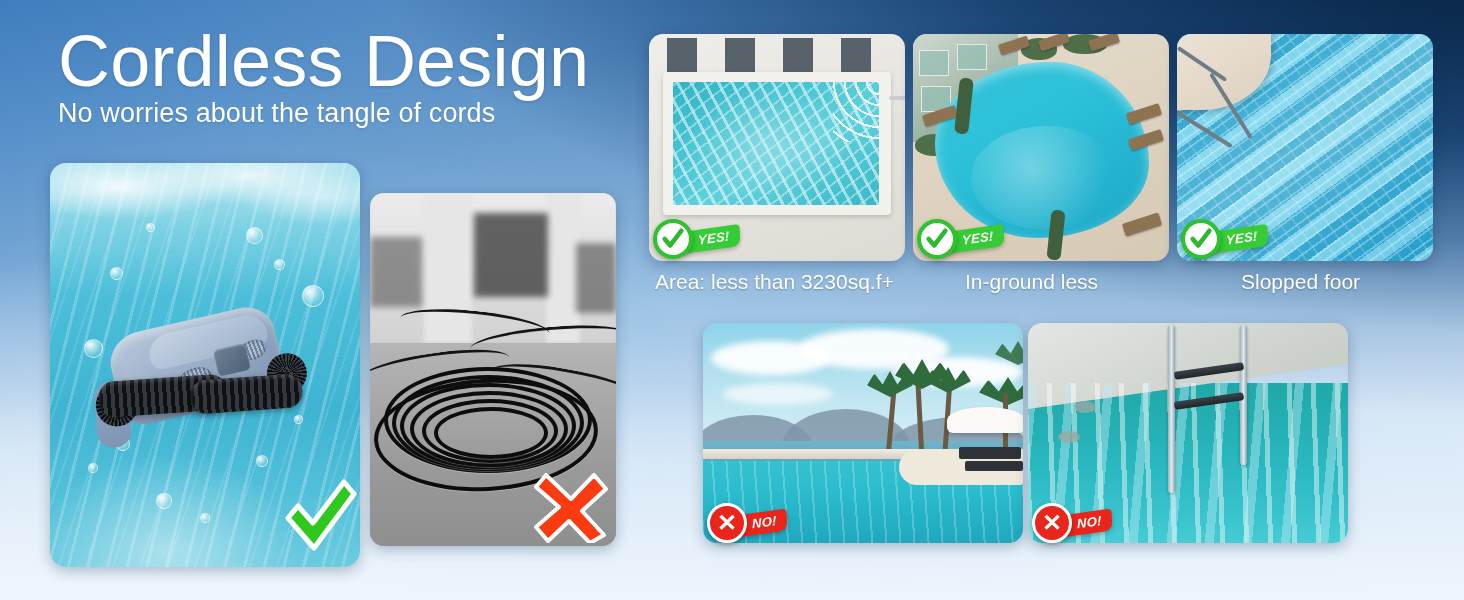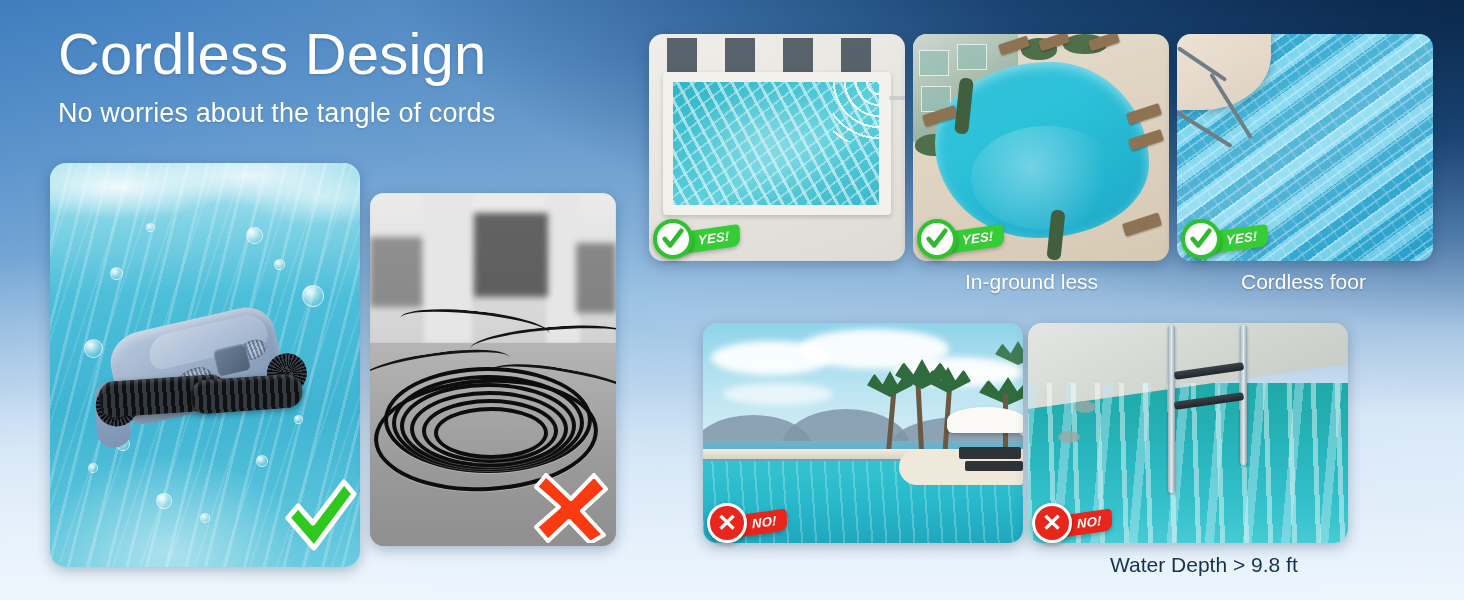--- a/index.html
+++ b/index.html
@@ -18,21 +18,21 @@
       #06213f 0%, #0c2b50 20%, #1a4473 38%, rgba(43,92,146,.72) 55%,
       rgba(90,140,190,.30) 70%, rgba(255,255,255,0) 84%); }
   .bg-lightleft { position:absolute; inset:0;
     background:radial-gradient(90% 78% at 6% 96%,
       rgba(255,255,255,.80) 0%, rgba(233,243,252,.55) 34%, rgba(255,255,255,0) 68%); }
   .bg-bottom { position:absolute; left:0; right:0; bottom:0; height:210px;
     background:linear-gradient(to bottom, rgba(255,255,255,0) 0%, rgba(226,239,251,.70) 55%, rgba(238,246,253,.92) 100%); }
 
   
   .headline { position:absolute; left:58px; top:22px; color:#fff;
-    font-size:58px; font-weight:400; letter-spacing:.2px; line-height:1.1;
+    font-size:72px; font-weight:400; letter-spacing:.2px; line-height:1.1;
     text-shadow:0 1px 3px rgba(10,40,80,.22); white-space:nowrap; }
   .subhead { position:absolute; left:58px; top:98px; color:#fff;
     font-size:27px; font-weight:400; letter-spacing:.1px; white-space:nowrap;
     text-shadow:0 1px 2px rgba(10,40,80,.18); }
 
   
   .card { position:absolute; border-radius:14px; overflow:hidden;
     box-shadow:0 4px 14px rgba(8,35,70,.28); }
   .ph { position:absolute; inset:0; }
 
@@ -377,22 +377,23 @@
   </div>
   <div class="badge yes" style="left:1181px;top:219px;">
     <div class="ring">
       <svg class="tick" viewBox="0 0 24 24">
         <path d="M3 12 L9 19 L21 3" fill="none" stroke="#2fb82f" stroke-width="5" stroke-linecap="round" stroke-linejoin="round"></path>
       </svg>
     </div>
     <div class="tag">YES!</div>
   </div>
 
+  <div class="cap light" id="cap-a">Area: less than 3230sq.f+</div>
   <div class="cap light" id="cap-b">In-ground less</div>
-  <div class="cap light" id="cap-c">Cordless foor</div>
+  <div class="cap light" id="cap-c">Slopped foor</div>
 
   <div class="card" id="pool-infinity">
     <div class="pi-sky"></div>
     <div class="pi-cloud" style="left:8px;top:18px;width:120px;height:34px;"></div>
     <div class="pi-cloud" style="left:96px;top:6px;width:150px;height:40px;"></div>
     <div class="pi-cloud" style="left:190px;top:34px;width:130px;height:30px;"></div>
     <div class="pi-cloud" style="left:20px;top:60px;width:110px;height:22px;opacity:.7;"></div>
     <div class="pi-mtn" style="left:-10px;top:92px;width:120px;height:34px;"></div>
     <div class="pi-mtn" style="left:78px;top:86px;width:130px;height:40px;"></div>
     <div class="pi-mtn" style="left:186px;top:94px;width:140px;height:32px;"></div>
@@ -434,15 +435,14 @@
     <div class="pd-rung" style="left:146px;top:44px;width:70px;transform:rotate(-8deg);"></div>
     <div class="pd-rung" style="left:146px;top:74px;width:70px;transform:rotate(-8deg);"></div>
   </div>
   <div class="badge no" style="left:1032px;top:503px;">
     <div class="ring">
       <span class="xmark">✕</span>
     </div>
     <div class="tag">NO!</div>
   </div>
 
-  <div class="cap dark" id="cap-e">Water Depth &gt; 9.8 ft</div>
 
 </div>
 
 </body></html>

